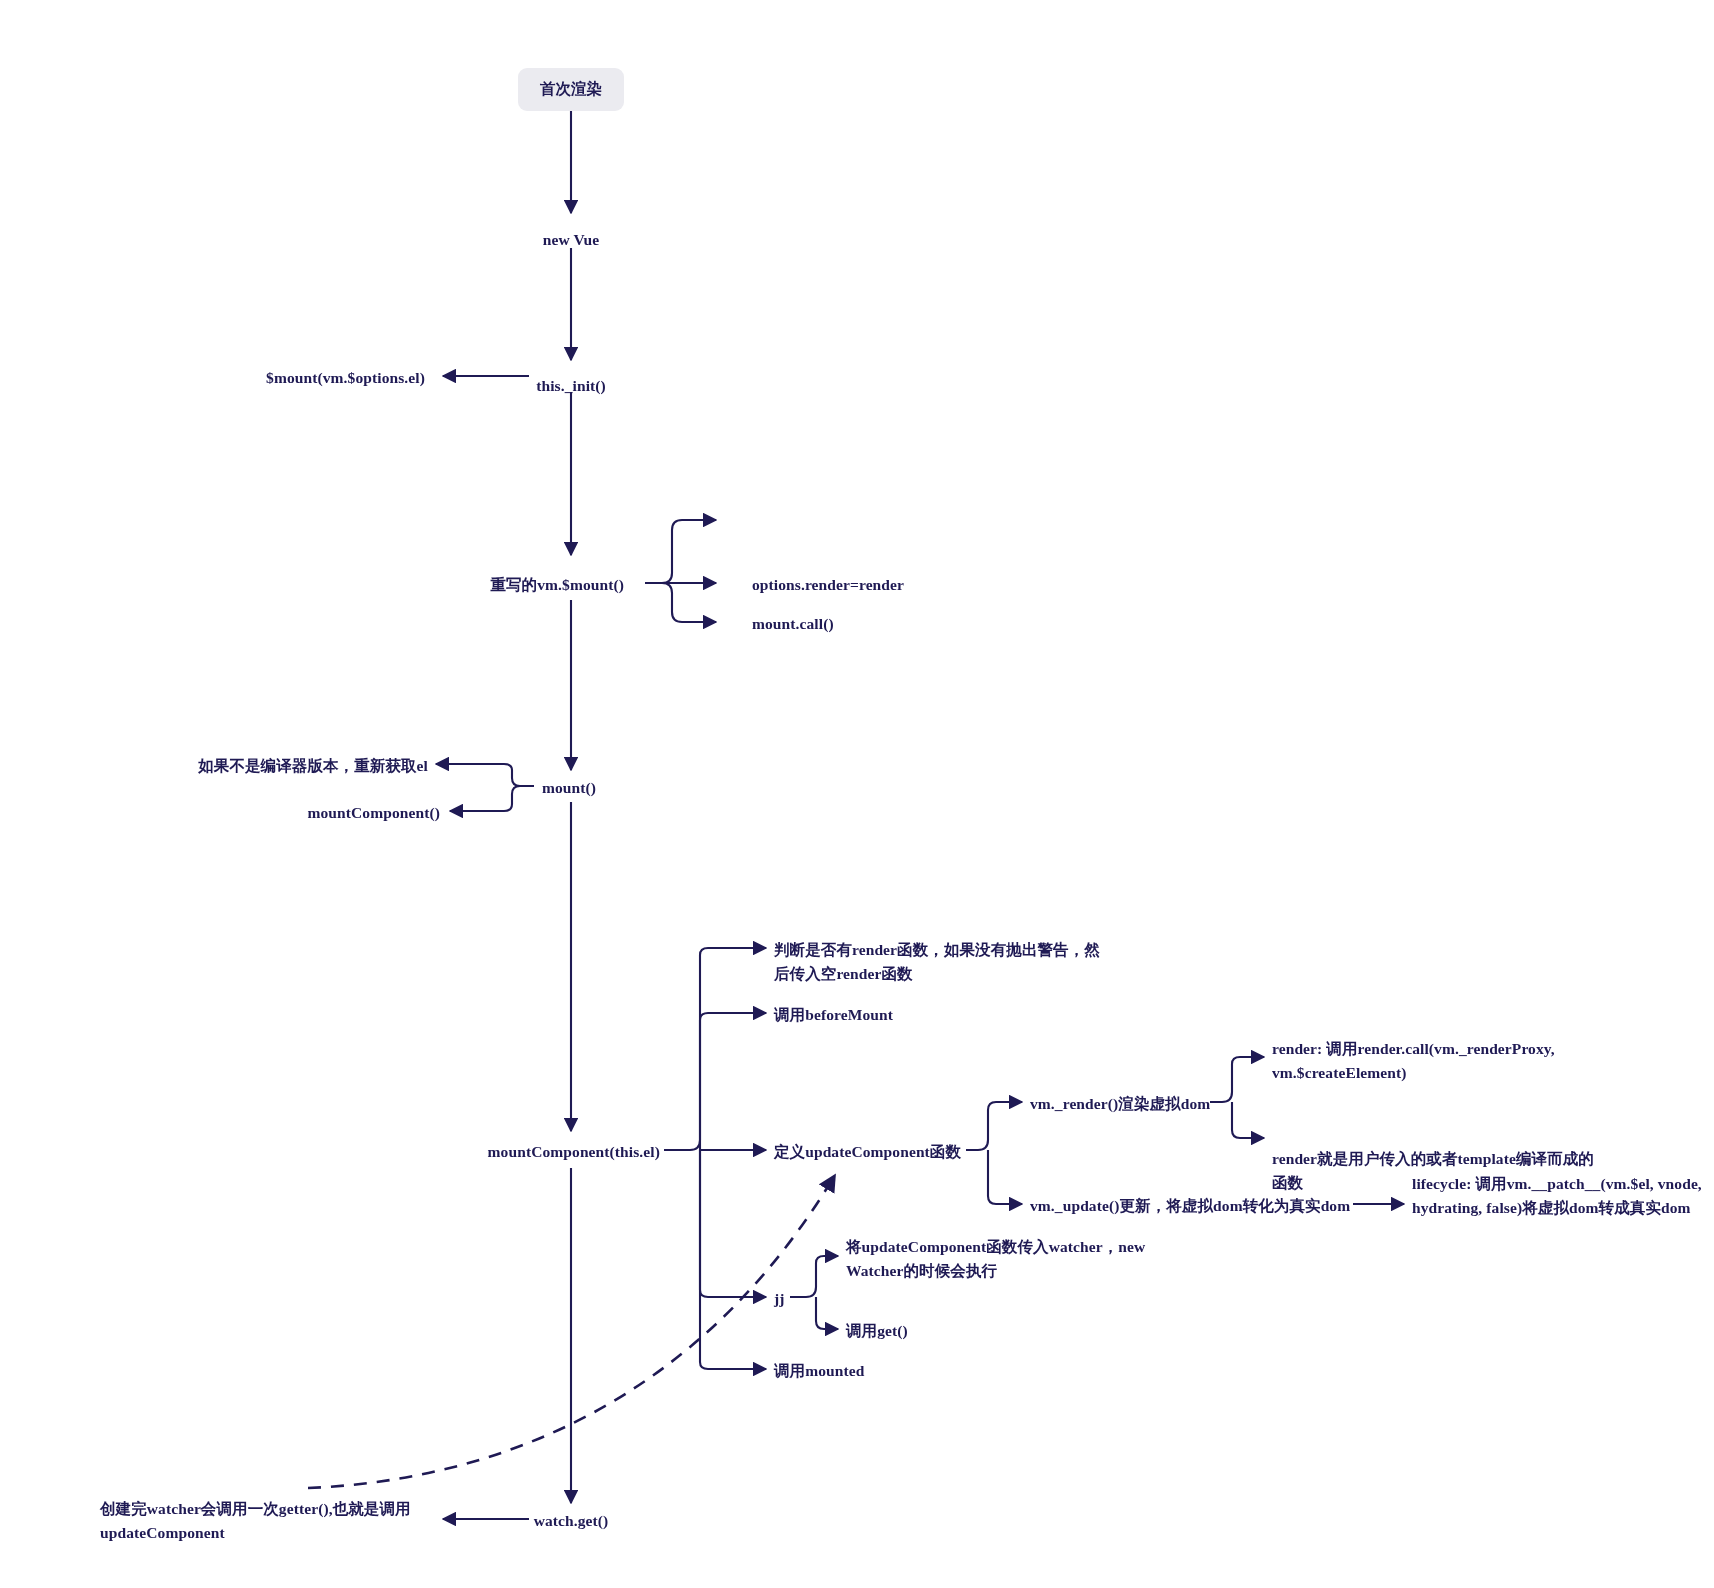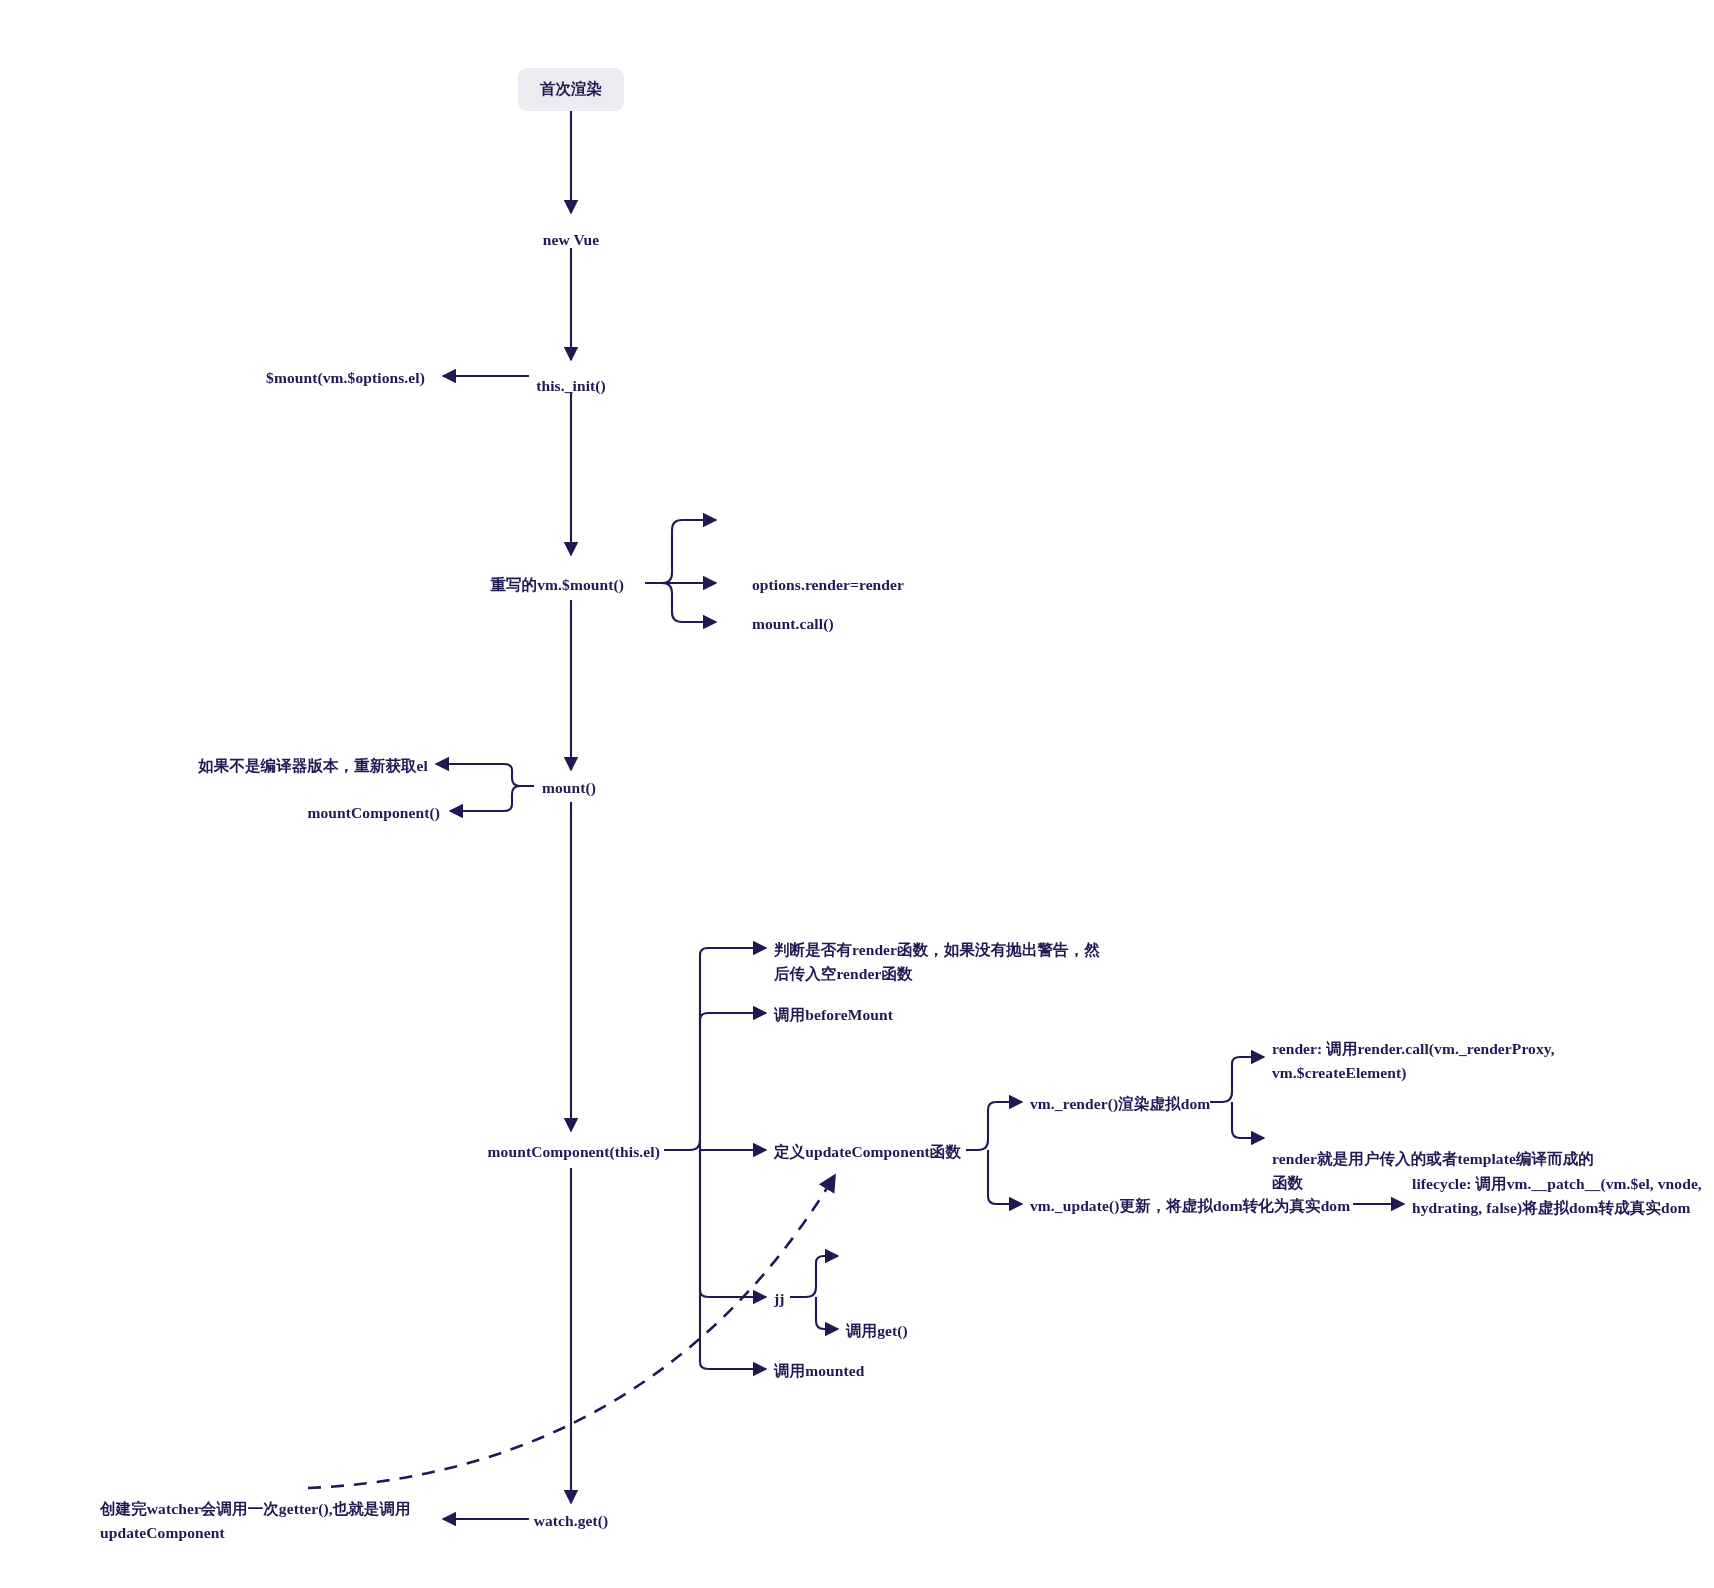--- a/index.html
+++ b/index.html
@@ -153,20 +153,22 @@
   <div class="node left-anchor" style="left:1272px; top:1100px; width:330px;margin-top:47px;">render就是用户传入的或者template编译而成的
 函数</div>
 
   <div class="node left-anchor" style="left:1030px; top:1194px;">vm._update()更新，将虚拟dom转化为真实dom</div>
 
   <div class="node left-anchor" style="left:1412px; top:1172px; width:290px;">lifecycle: 调用vm.__patch__(vm.$el, vnode,
 hydrating, false)将虚拟dom转成真实dom</div>
 
   <div class="node left-anchor" style="left:774px; top:1287px;">jj</div>
 
+  <div class="node left-anchor" style="left:846px; top:1235px; width:330px;">将updateComponent函数传入watcher，new
+Watcher的时候会执行</div>
 
   <div class="node left-anchor" style="left:846px; top:1319px;">调用get()</div>
 
   <div class="node left-anchor" style="left:774px; top:1359px;">调用mounted</div>
 
   <div class="node center" style="left:571px; top:1509px;">watch.get()</div>
 
   <div class="node left-anchor" style="left:100px; top:1497px; width:320px;">创建完watcher会调用一次getter(),也就是调用
 updateComponent</div>
 

